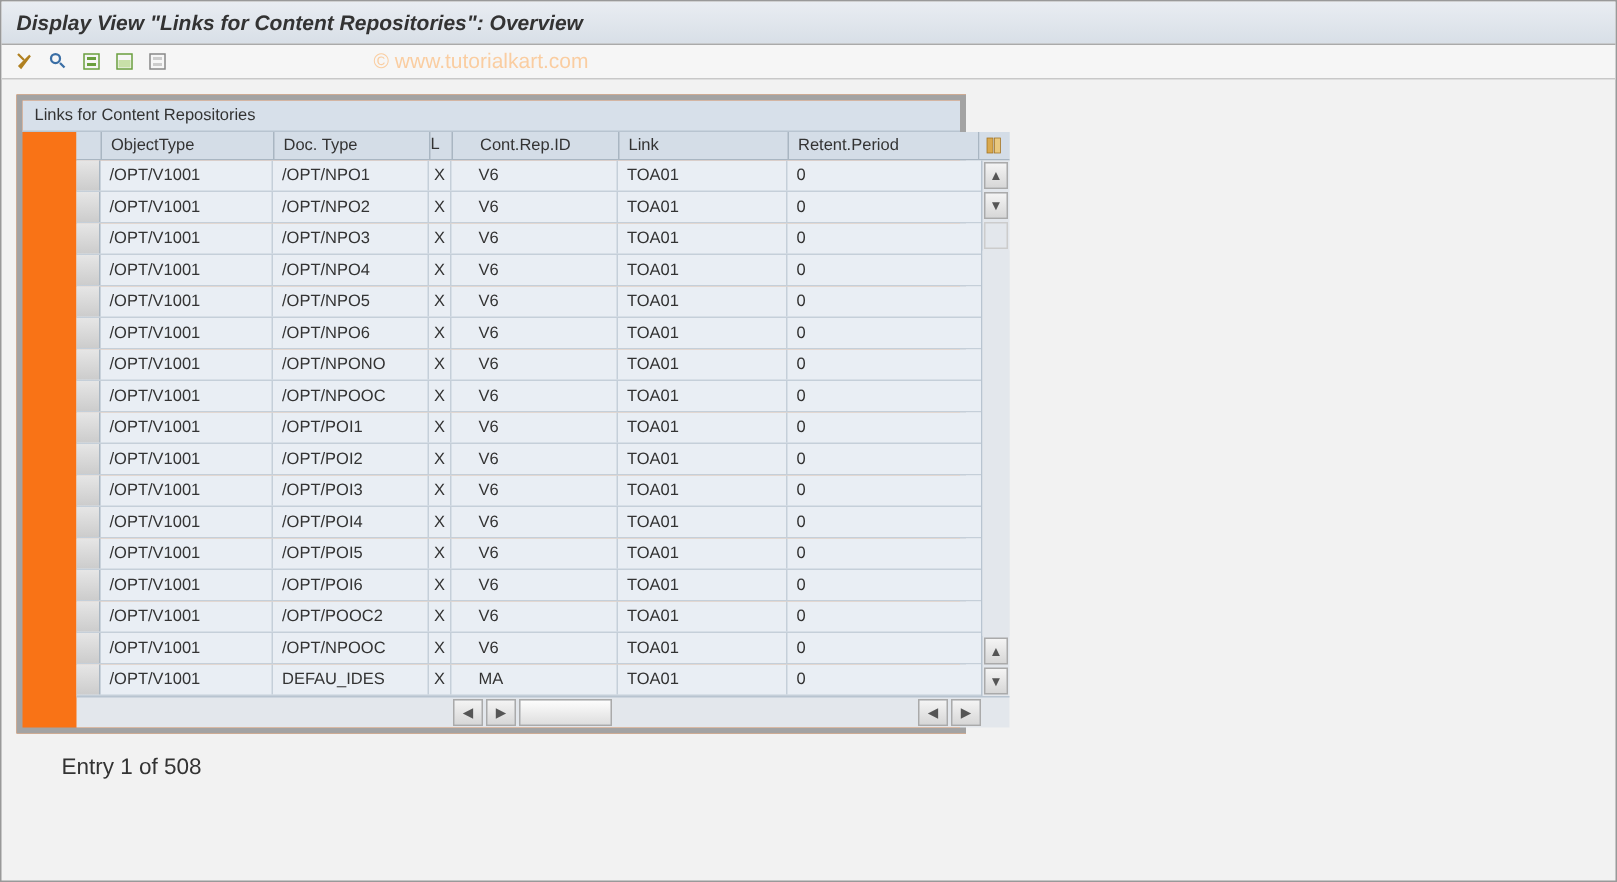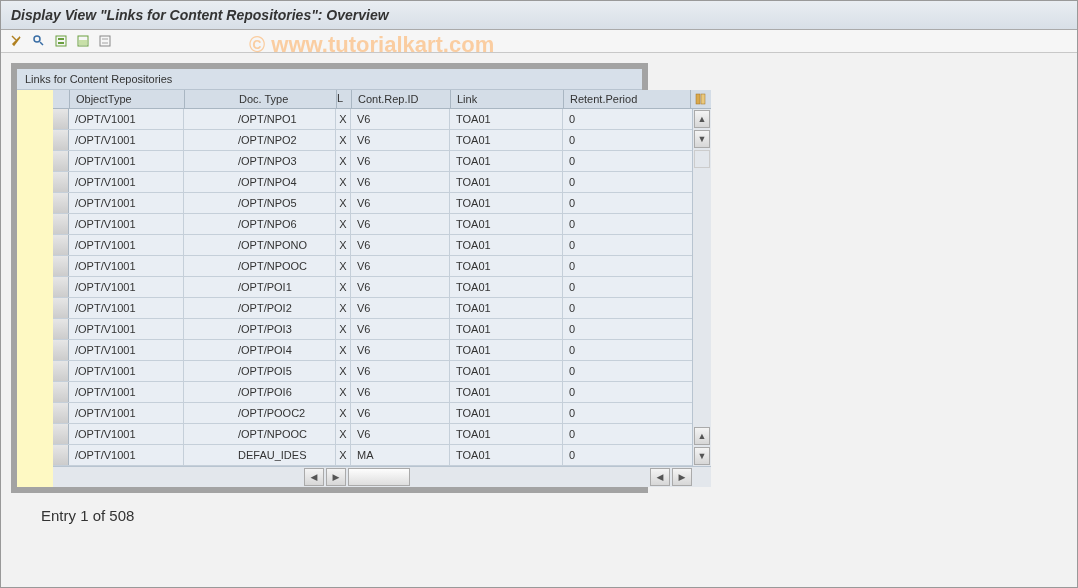--- a/index.html
+++ b/index.html
@@ -38,32 +38,32 @@
       display: inline-flex;
       align-items: center;
       justify-content: center;
       cursor: pointer;
     }
     .watermark {
       position: absolute;
       left: 248px;
       top: 2px;
       color: #ff9d3b;
-      font-size: 22px;
+      font-size: 14px;
       opacity: 0.45;
-      font-weight: bold;
+      font-weight: normal;
       font-style: normal;
     }
     .content-area {
       padding: 10px;
     }
     .table-panel {
-      border: 6px solid #a3a3a3;
+      border: 4px solid #a3a3a3;
       width: 625px;
-      background: #fef9c3;
+      background: #f97316;
     }
     .table-title {
       background: #d7e0ea;
       padding: 4px 8px;
       color: #333;
       border-bottom: 1px solid #b8c4d0;
     }
     .table-container {
       display: flex;
     }
@@ -101,23 +101,23 @@
       border-right: 1px solid #c5cfd9;
       color: #333;
       box-sizing: border-box;
       font-size: 11px;
       display: flex;
       align-items: center;
       white-space: nowrap;
       overflow: hidden;
     }
     .col-obj { width: 115px; }
-    .col-doc { width: 104px; margin-left: 48px; }
+    .col-doc { width: 104px; }
     .col-l { width: 15px; justify-content:center; padding:2px 0;}
-    .col-rep { width: 99px; }
+    .col-rep { width: 99px; margin-left: 12px; }
     .col-link { width: 113px; }
     .col-ret { width: 127px; }
     .col-handle-head { width: 16px; background: #d4dde7; border-right:1px solid #a9b6c2;}
     .col-iconhead { width: 20px; background: #d4dde7; display:flex; align-items:center; justify-content:center;}
     .scrollbar-v {
       width: 18px;
       background: #e3e7ec;
       border-left: 1px solid #b8c4d0;
       display: flex;
       flex-direction: column;

